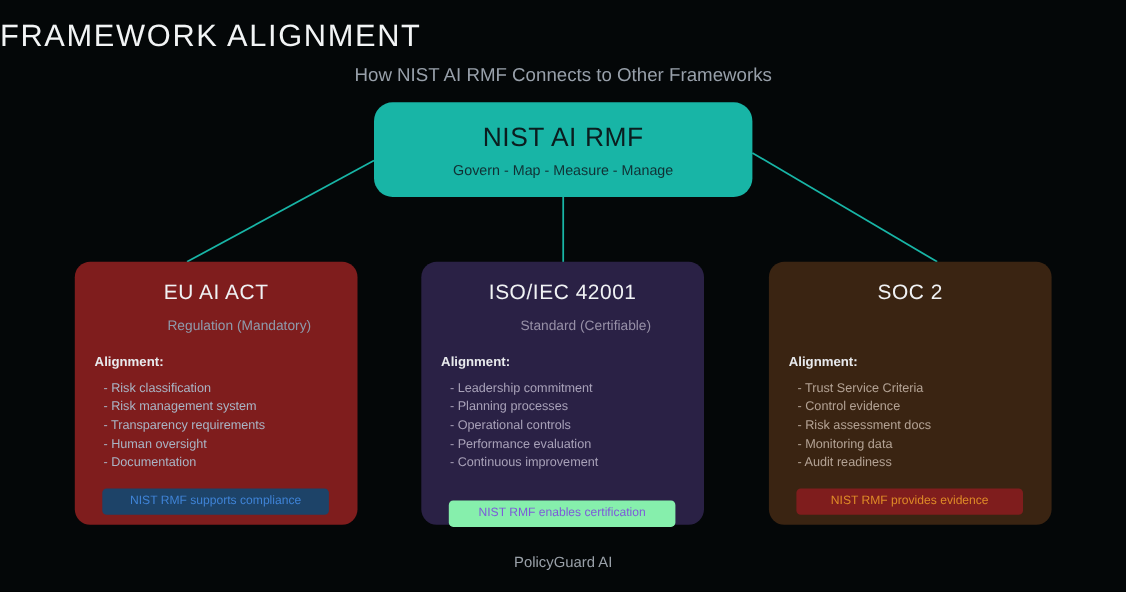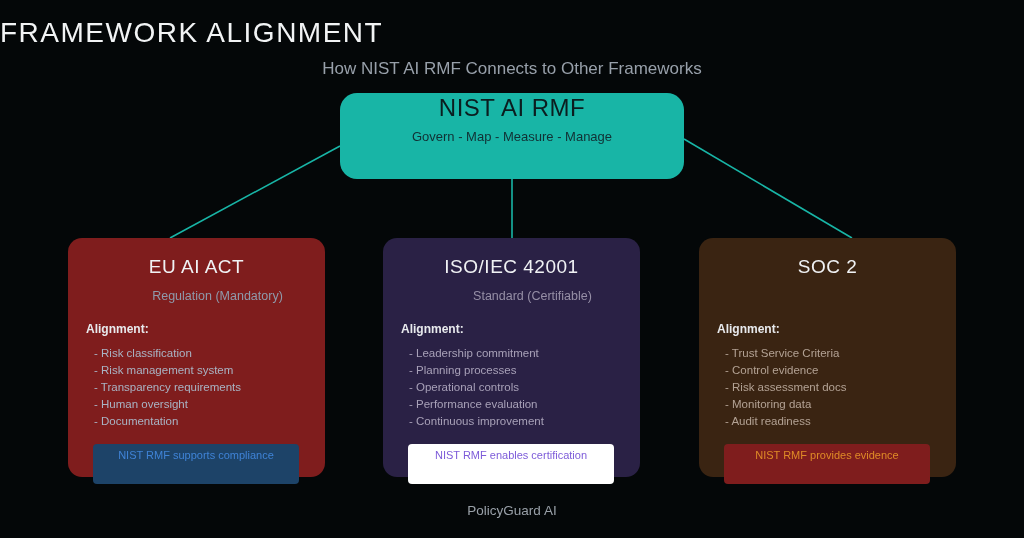--- a/index.html
+++ b/index.html
@@ -42,21 +42,21 @@
   
   .central-node {
     position: absolute;
     left: 340px; top: 93px;
     width: 344px; height: 86px;
     background: #18b5a6;
     border-radius: 17px;
     text-align: center;
   }
   .central-title {
-    margin-top: 1px;
+    margin-top: 19px;
     font-size: 24px;
     font-weight: 500;
     color: #0b1d1f;
     letter-spacing: 0.5px;
   }
   .central-subtitle {
     margin-top: 7px;
     font-size: 13px;
     color: #113034;
   }
@@ -110,28 +110,28 @@
     line-height: 17px;
   }
   .fw-item::before { content: "- "; }
   .eu  .fw-item { color: #a9b4c4; }
   .iso .fw-item { color: #a8a1b8; }
   .soc .fw-item { color: #b3a294; }
 
   .fw-badge {
     position: absolute;
     left: 25px; right: 26px;
-    top: 206px; height: 40px;
+    top: 206px; height: 24px;
     border-radius: 4px;
     text-align: center;
     line-height: 22px;
     font-size: 11px;
   }
   .eu  .fw-badge { background: #1d4368; color: #3f83d6; }
-  .iso .fw-badge { background: #ffffff; color: #7d5bd9; }
+  .iso .fw-badge { background: #86efac; color: #7d5bd9; margin-top: 11px; }
   .soc .fw-badge { background: #7f1d1d; color: #df8b27; }
 
   
   .footer-label {
     position: absolute;
     top: 503px; left: 0; width: 1024px;
     text-align: center;
     color: #99a0a8;
     font-size: 13.5px;
   }

